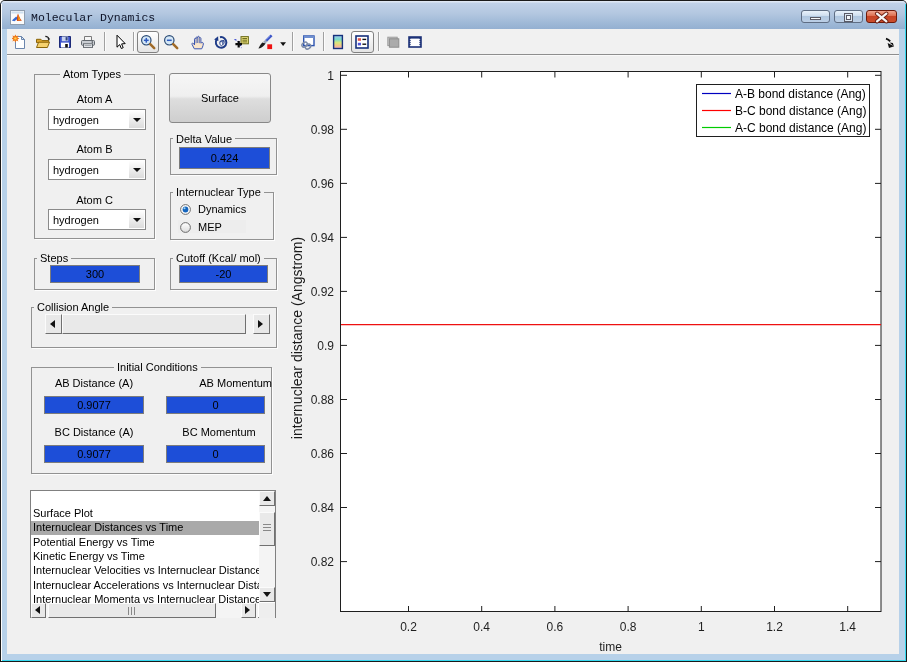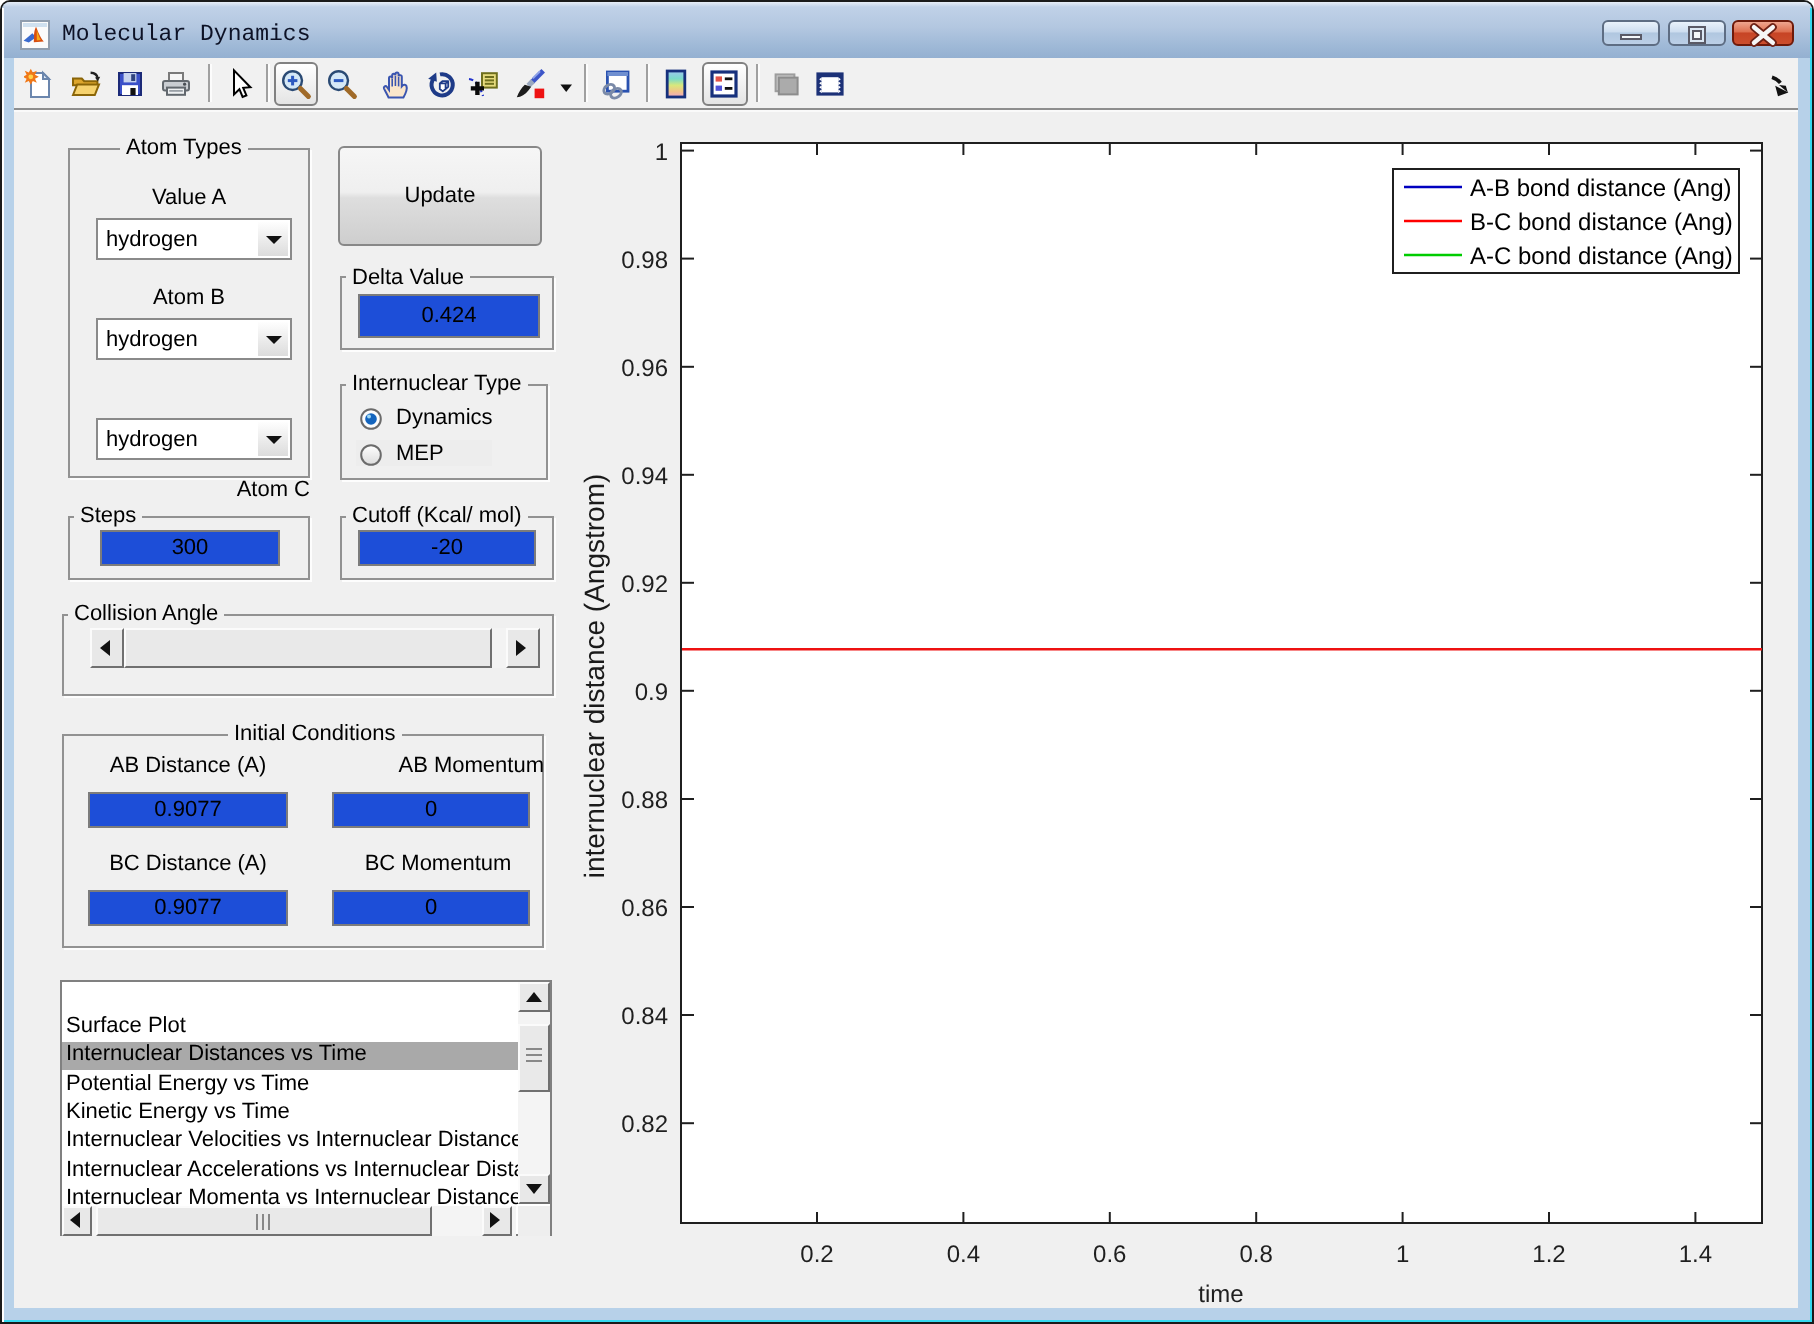--- a/index.html
+++ b/index.html
@@ -267,40 +267,40 @@
   <g font-size="12" fill="#000">
     <text x="455" y="42">A-B bond distance (Ang)</text>
     <text x="455" y="59">B-C bond distance (Ang)</text>
     <text x="455" y="76">A-C bond distance (Ang)</text>
   </g>
 </svg>
 <div id="ylab">internuclear distance (Angstrom)</div>
 
 <div class="gb" style="left:34px;top:74px;width:121px;height:165px;"></div>
 <div class="gbt" style="left:60px;top:68px;">Atom Types</div>
-<div class="lbl" style="left:34px;top:93px;width:121px;text-align:center;">Value A</div>
+<div class="lbl" style="left:34px;top:93px;width:121px;text-align:center;">Atom A</div>
 <div class="combo" style="left:48px;top:109px;width:98px;height:21px;">
     <span class="ctext">hydrogen</span>
     <span class="cbtn"></span>
     <span class="carr"></span>
   </div>
 <div class="lbl" style="left:34px;top:143px;width:121px;text-align:center;">Atom B</div>
 <div class="combo" style="left:48px;top:159px;width:98px;height:21px;">
     <span class="ctext">hydrogen</span>
     <span class="cbtn"></span>
     <span class="carr"></span>
   </div>
-<div class="lbl" style="left:34px;top:194px;width:121px;text-align:right;margin-top:45px;">Atom C</div>
+<div class="lbl" style="left:34px;top:194px;width:121px;text-align:center;">Atom C</div>
 <div class="combo" style="left:48px;top:209px;width:98px;height:21px;">
     <span class="ctext">hydrogen</span>
     <span class="cbtn"></span>
     <span class="carr"></span>
   </div>
 
-<div id="updbtn">Update</div>
+<div id="updbtn">Surface</div>
 
 <div class="gb" style="left:170px;top:138px;width:107px;height:37px;"></div>
 <div class="gbt" style="left:173px;top:132.5px;">Delta Value</div>
 <div class="edit" style="left:179px;top:147px;width:91px;height:22px;line-height:20px;">0.424</div>
 
 <div class="gb" style="left:170px;top:192px;width:104px;height:48px;"></div>
 <div class="gbt" style="left:173px;top:186px;">Internuclear Type</div>
 <div style="position:absolute;left:178px;top:220px;width:68px;height:13px;background:#ededed;"></div>
 <svg class="radio" style="left:180px;top:204px;" viewBox="0 0 11 11">
     <circle cx="5.5" cy="5.5" r="4.9" fill="#fdfdfd" stroke="#6b6b6b"></circle>

